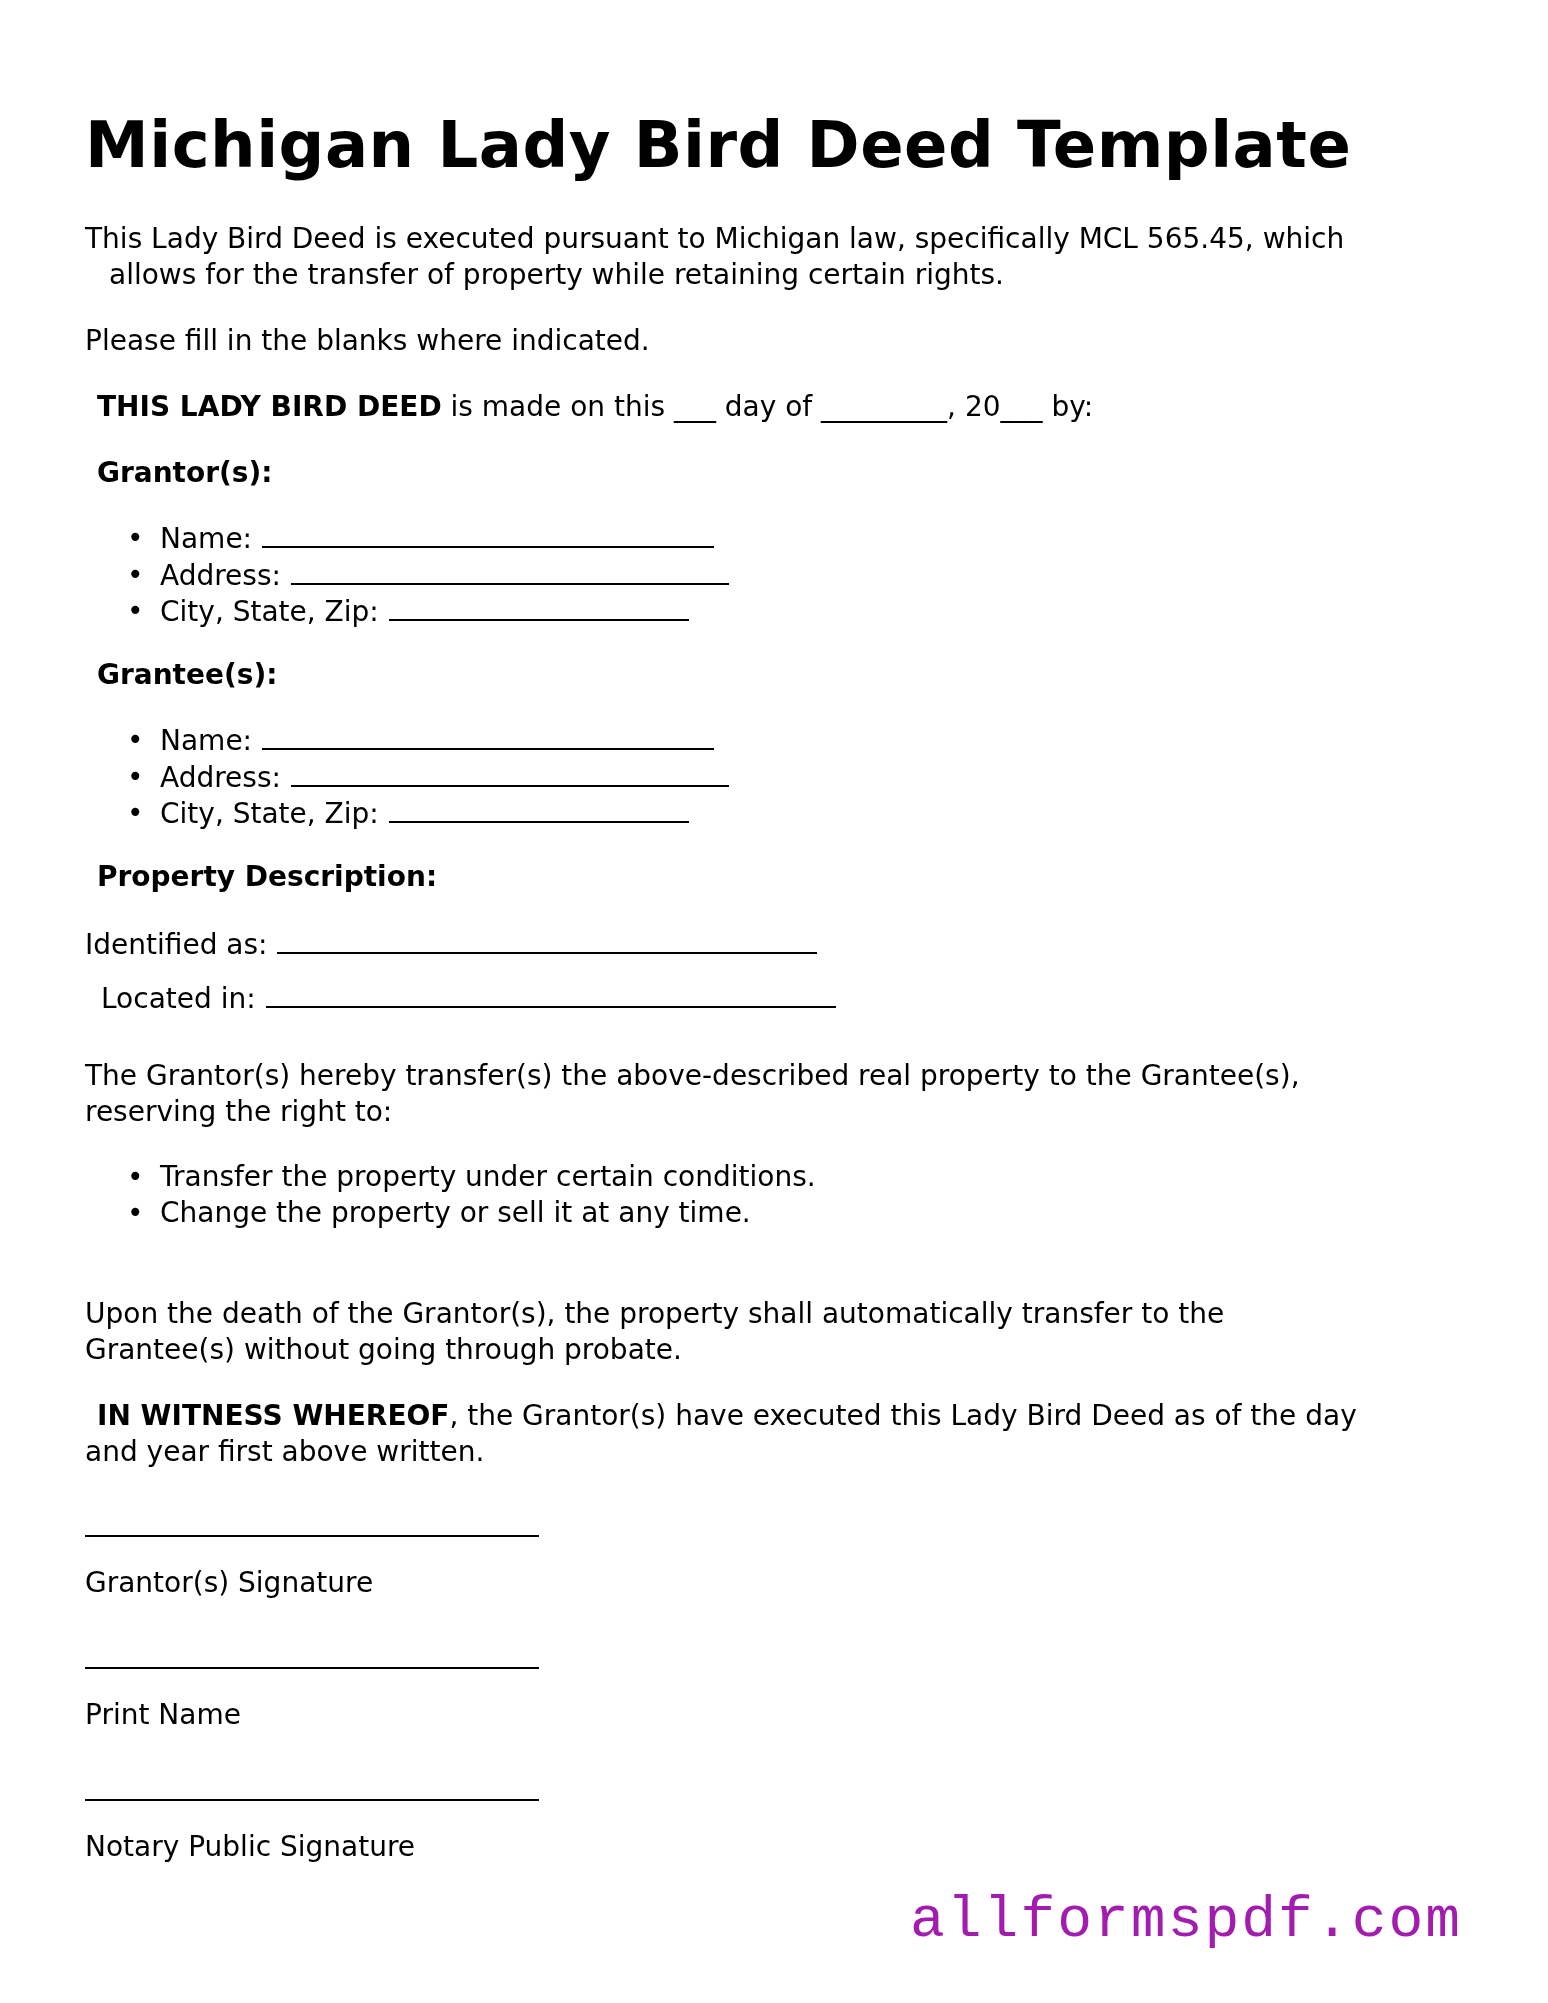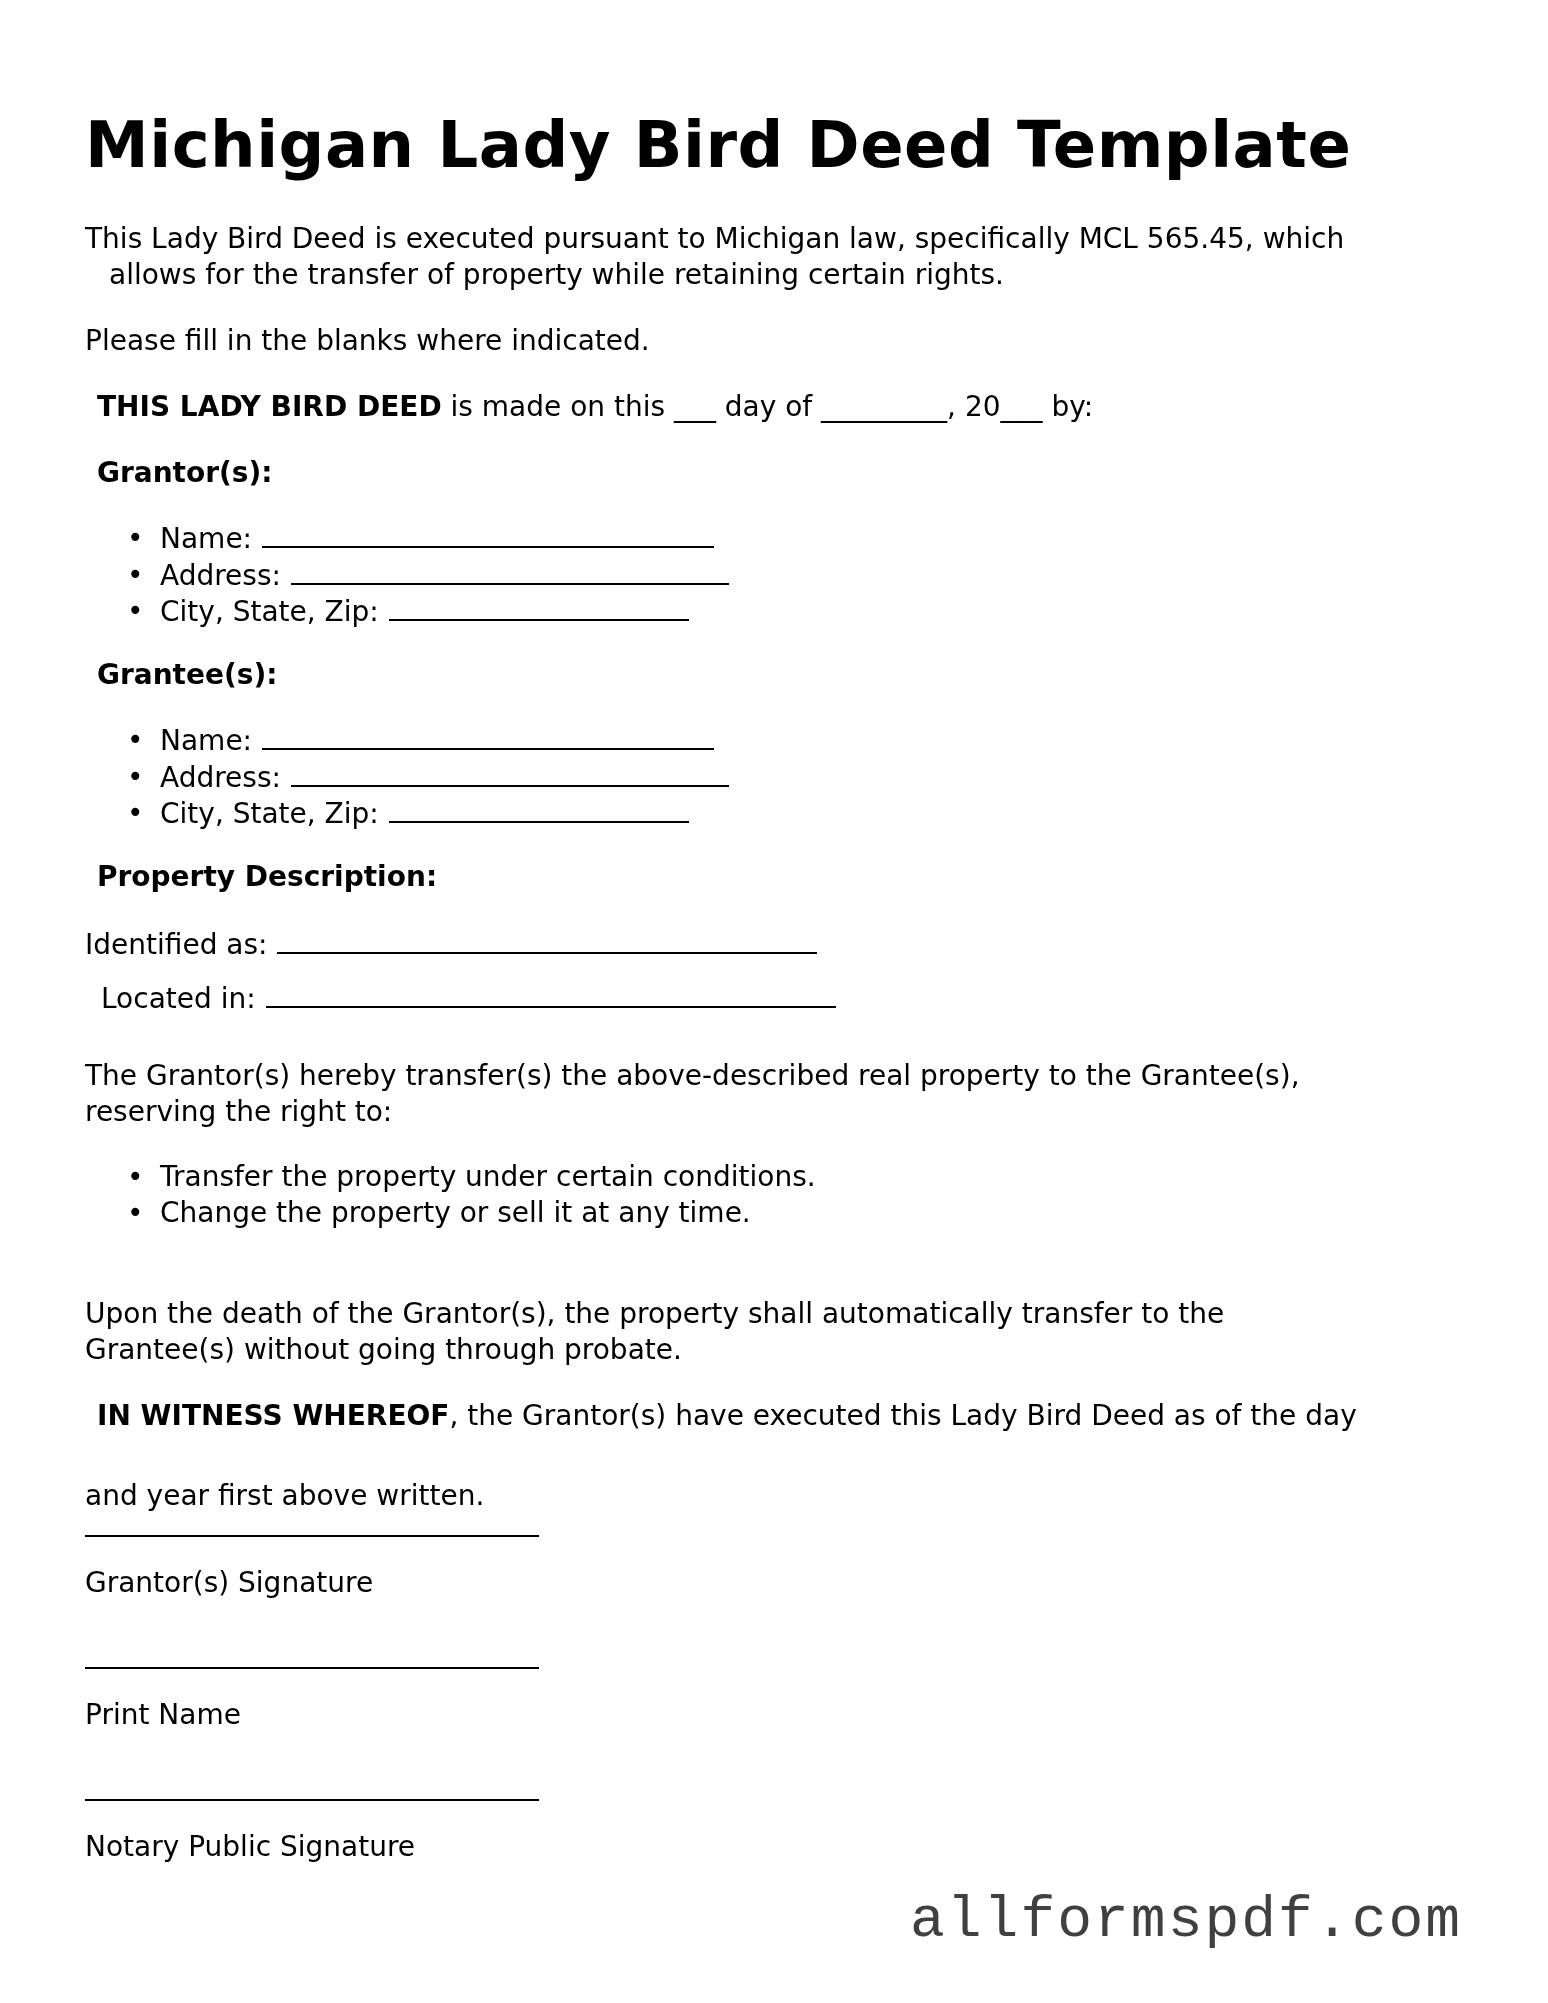--- a/index.html
+++ b/index.html
@@ -8,21 +8,21 @@
   .page { position:absolute; left:85px; top:0; width:1400px; }
   .abs { position:absolute; left:0; white-space:nowrap; }
   h1 { position:absolute; left:0; top:108px; margin:0; font-size:64px; font-weight:bold; letter-spacing:0.5px; white-space:nowrap; }
   .t { font-size:28px; line-height:36px; }
   .b { font-weight:bold;margin-left:12px; }
   ul { list-style:none; margin:0; padding:0; position:absolute; left:0; }
   li { position:relative; padding-left:75px; font-size:28px; line-height:35.5px; white-space:nowrap; }
   li::before { content:"•"; position:absolute; left:42px; top:0; }
   .blank { display:inline-block; border-bottom:2px solid #000; height:26px; vertical-align:baseline; margin-left:10px; }
   .sigline { position:absolute; left:0; width:454px; border-bottom:2px solid #000; }
-  .watermark { position:absolute; left:910px; top:1888px; font-family:"Liberation Mono", monospace; font-size:58px; color:#404040; letter-spacing:2px; white-space:nowrap; }
+  .watermark { position:absolute; left:910px; top:1888px; font-family:"Liberation Mono", monospace; font-size:58px; color:#a21caf; letter-spacing:2px; white-space:nowrap; }
 </style>
 </head>
 <body>
 
 <div class="page">
   <h1>Michigan Lady Bird Deed Template</h1>
 
   <div class="abs t" style="top:221px;">This Lady Bird Deed is executed pursuant to Michigan law, specifically MCL 565.45, which</div>
   <div class="abs t" style="top:257px;margin-left:24px;">allows for the transfer of property while retaining certain rights.</div>
 
@@ -61,21 +61,21 @@
     <li>Transfer the property under certain conditions.</li>
     <li>Change the property or sell it at any time.</li>
   </ul>
 
   <div class="abs t" style="top:1296px;">Upon the death of the Grantor(s), the property shall automatically transfer to the</div>
   <div class="abs t" style="top:1332px;">Grantee(s) without going through probate.</div>
 
   <div class="abs t" style="top:1398px;">
     <span class="b">IN WITNESS WHEREOF</span><span>, the Grantor(s) have executed this Lady Bird Deed as of the day</span>
   </div>
-  <div class="abs t" style="top:1434px;margin-top:44px;">and year first above written.</div>
+  <div class="abs t" style="top:1434px;">and year first above written.</div>
 
   <div class="sigline" style="top:1535px;"></div>
   <div class="abs t" style="top:1565px;">Grantor(s) Signature</div>
 
   <div class="sigline" style="top:1667px;"></div>
   <div class="abs t" style="top:1697px;">Print Name</div>
 
   <div class="sigline" style="top:1799px;"></div>
   <div class="abs t" style="top:1829px;">Notary Public Signature</div>
 </div>

